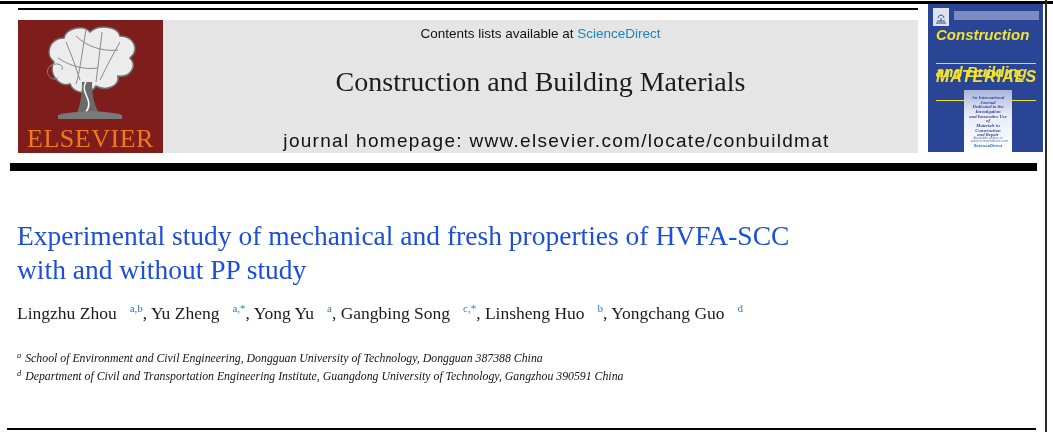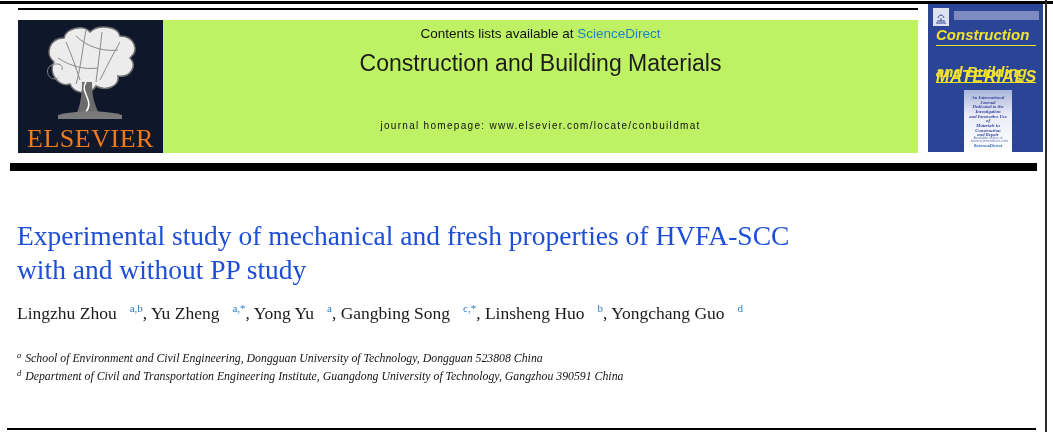--- a/index.html
+++ b/index.html
@@ -7,43 +7,43 @@
           font-family:"Liberation Serif", serif; overflow:hidden; }
 
   
   .top-bar     { position:absolute; left:0; top:1px; width:1053px; height:3px; background:#000; }
   .right-edge  { position:absolute; left:1045px; top:0; width:2px; height:432px; background:#2a2a2a; }
   .head-rule   { position:absolute; left:18px; top:8px; width:900px; height:2px; background:#000; }
   .thick-bar   { position:absolute; left:10px; top:163px; width:1027px; height:8px; background:#000; }
   .bottom-rule { position:absolute; left:7px; top:428px; width:1029px; height:2px; background:#000; }
 
   
-  .logo-box { position:absolute; left:18px; top:20px; width:145px; height:133px; background:#0f172a; }
+  .logo-box { position:absolute; left:18px; top:20px; width:145px; height:133px; background:#7f1d1d; }
   .tree-wrap { position:absolute; left:18px; top:2px; width:110px; height:100px; }
   .elsevier-word { position:absolute; left:0; bottom:1px; width:100%; text-align:center;
                    color:#ef7b1a; font-size:26px; line-height:1; letter-spacing:0.5px;
                    font-family:"Liberation Serif", serif; }
 
   
-  .banner { position:absolute; left:163px; top:20px; width:755px; height:133px; background:#bef264;
+  .banner { position:absolute; left:163px; top:20px; width:755px; height:133px; background:#e5e5e5;
             text-align:center; font-family:"Liberation Sans", sans-serif; color:#111; }
   .contents-line { position:absolute; top:6px; width:100%; font-size:13.5px; }
   .sd-link { color:#1e83c4; text-decoration:none; cursor:pointer; }
-  .journal-name { position:absolute; top:30px; width:100%; font-size:23px; color:#1c1c1c;
-                  font-family:Liberation Sans, sans-serif; }
-  .homepage-line { position:absolute; top:100px; width:100%; font-size:10px; letter-spacing:1.3px; }
+  .journal-name { position:absolute; top:46px; width:100%; font-size:28px; color:#1c1c1c;
+                  font-family:Liberation Serif, serif; }
+  .homepage-line { position:absolute; top:110px; width:100%; font-size:19px; letter-spacing:1.3px;padding-left:16px; }
   .homepage-line a { color:#111; text-decoration:none; }
 
   
   .cover { position:absolute; left:928px; top:4px; width:115px; height:148px; background:#2b4596; }
   .cover-topbar { position:absolute; left:26px; top:7px; width:85px; height:9px; background:#7d8bc0; }
   .cover-logo { position:absolute; left:5px; top:4px; }
   .cover-t { position:absolute; left:8px; width:100px; color:#f2e22e;
              font-family:"Liberation Sans", sans-serif; font-style:italic; font-weight:bold;
-             border-bottom:1px solid #f2e22e; padding-bottom:2px; }
+             border-bottom:1px solid #f2e22e; padding-bottom:20px; }
   .cover-t1 { top:22px; font-size:15px; }
   .cover-t2 { top:59px; font-size:15px; }
   .cover-t3 { position:absolute; left:8px; top:64px; width:104px; color:#f2e22e;
               font-family:"Liberation Sans", sans-serif; font-style:italic; font-weight:bold;
               font-size:16px; letter-spacing:1px; }
   .cover-stripe { position:absolute; left:36px; top:86px; width:48px; height:62px;
                   background:linear-gradient(180deg,#aab6da 0%,#e9ecf7 40%,#ffffff 100%); }
   .cover-sub { position:absolute; top:5px; left:0; width:100%; text-align:center;
                font-size:6px; line-height:6px; transform:scale(0.78); transform-origin:50% 0;
                color:#33449a; font-style:italic; font-weight:bold;
@@ -130,19 +130,19 @@
   <div class="thick-bar"></div>
 
   <div class="article-title">
     <div>Experimental study of mechanical and fresh properties of HVFA-SCC</div>
     <div>with and without PP study</div>
   </div>
 
   <div class="author-line"><span><span>Lingzhu Zhou</span><span class="asup">a,b</span></span>, <span><span>Yu Zheng</span><span class="asup">a,*</span></span>, <span><span>Yong Yu</span><span class="asup">a</span></span>, <span><span>Gangbing Song</span><span class="asup">c,*</span></span>, <span><span>Linsheng Huo</span><span class="asup">b</span></span>, <span><span>Yongchang Guo</span><span class="asup">d</span></span></div>
 
   <div class="affils">
-      <div><span class="fsup">a</span><span> School of Environment and Civil Engineering, Dongguan University of Technology, Dongguan 523808 China</span></div>
+      <div><span class="fsup">a</span><span> School of Environment and Civil Engineering, Dongguan University of Technology, Dongguan 387388 China</span></div>
       <div><span class="fsup">d</span><span> Department of Civil and Transportation Engineering Institute, Guangdong University of Technology, Gangzhou 390591 China</span></div>
     </div>
 
   <div class="bottom-rule"></div>
 
 </div>
 
 </body></html>

